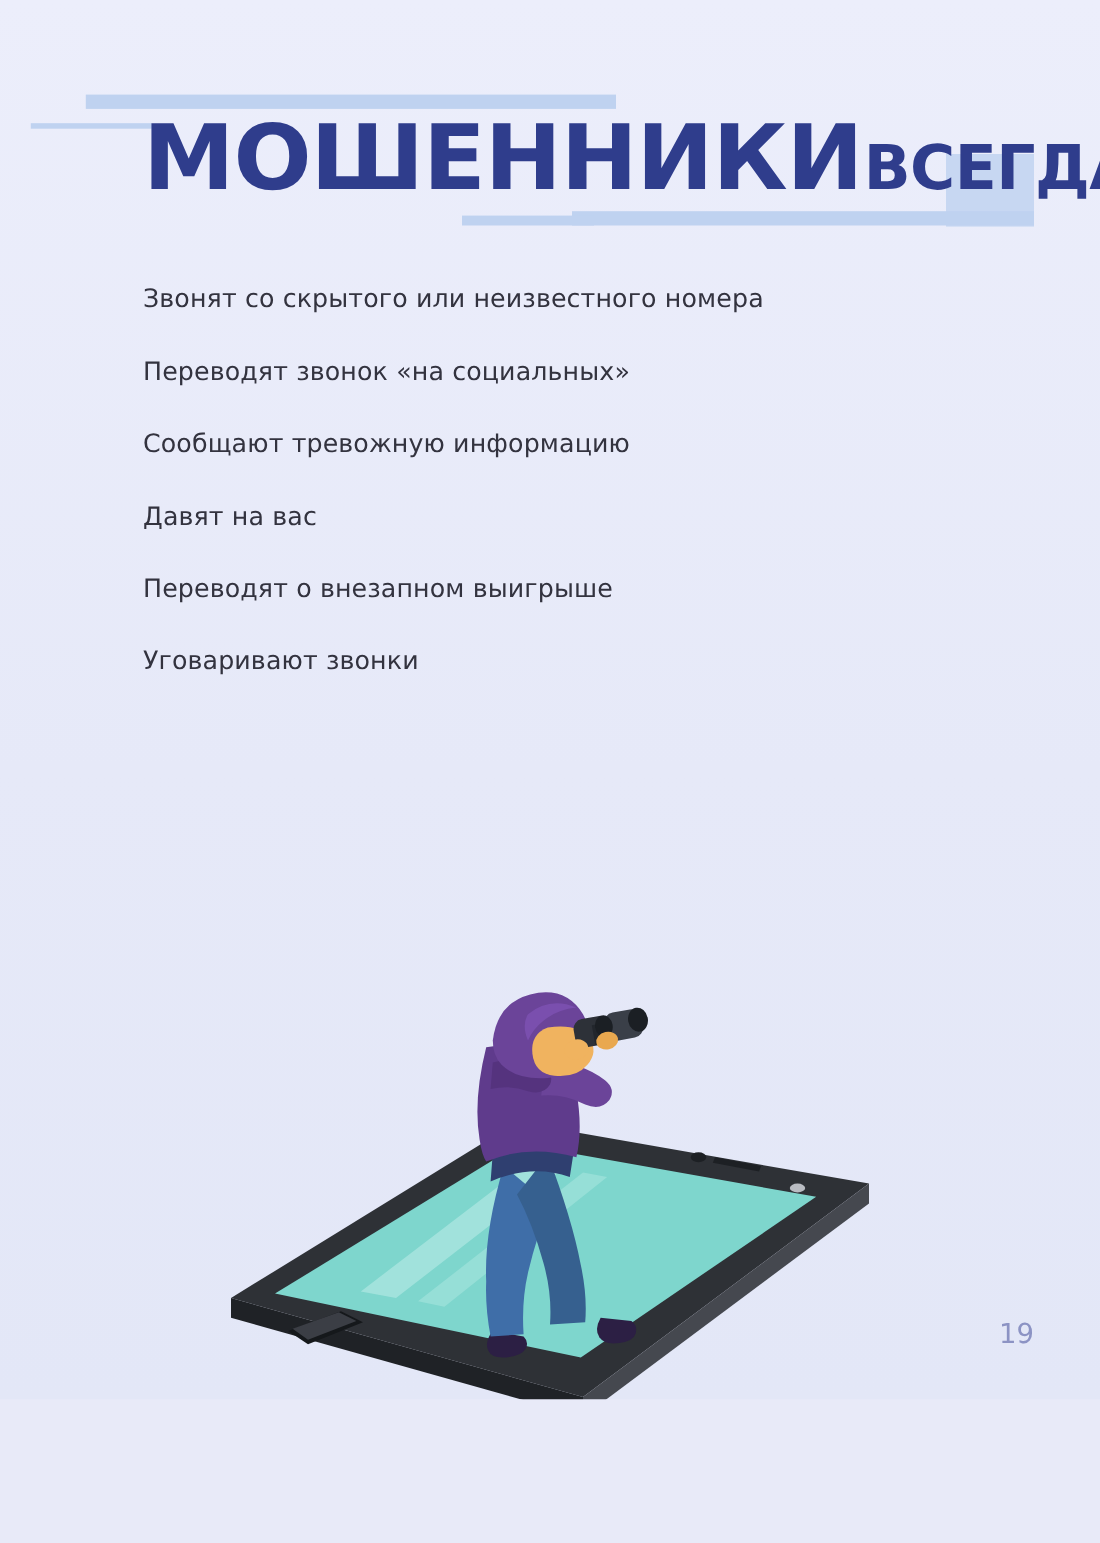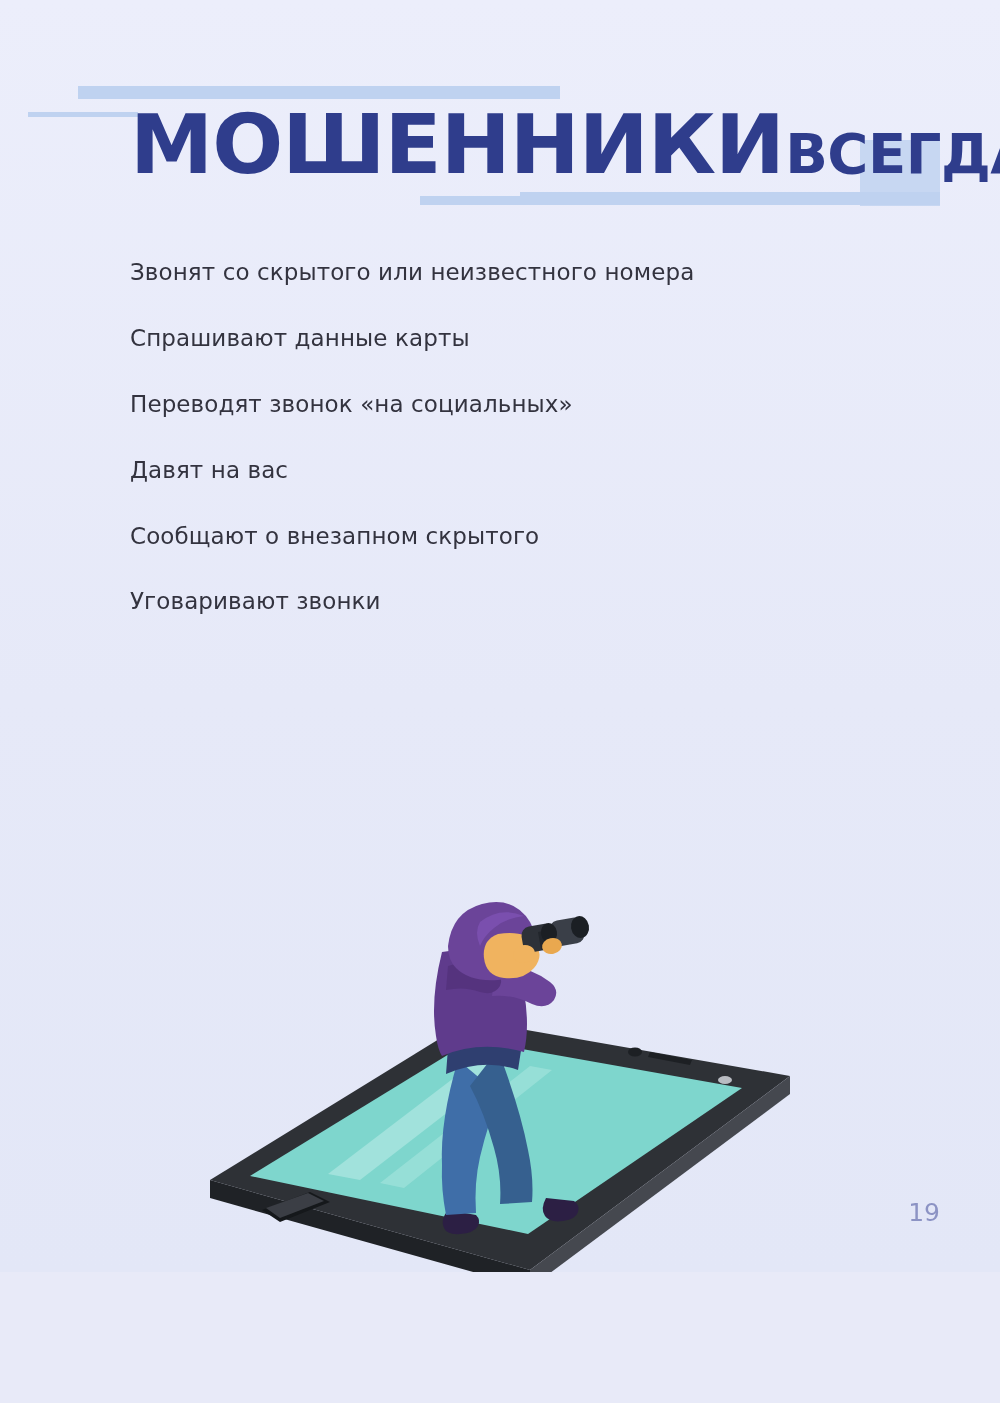--- a/index.html
+++ b/index.html
@@ -149,24 +149,24 @@
     <div class="bar-right"></div>
     <div class="bar-under-title"></div>
     <div class="title-wrap">
       <span class="title-main">МОШЕННИКИ</span>
       <span class="title-sub">ВСЕГДА:</span>
     </div>
   </div>
 
   <div class="list">
     <div class="list-item">Звонят со скрытого или неизвестного номера</div>
-    <div class="list-item">Спрашивают данные карты</div>
     <div class="list-item">Переводят звонок «на социальных»</div>
+    <div class="list-item">Сообщают тревожную информацию</div>
     <div class="list-item">Давят на вас</div>
-    <div class="list-item">Сообщают о внезапном скрытого</div>
+    <div class="list-item">Переводят о внезапном выигрыше</div>
     <div class="list-item">Уговаривают звонки</div>
   </div>
 
   <div class="illustration">
     <svg width="640" height="430" viewBox="0 0 640 430" xmlns="http://www.w3.org/2000/svg">
 
       <g>
         <polygon points="30,300 290,140 610,196 350,390" fill="#2e3136"></polygon>
         <polygon points="30,300 350,390 350,408 30,318" fill="#1f2226"></polygon>
         <polygon points="350,390 610,196 610,214 350,408" fill="#45484f"></polygon>

